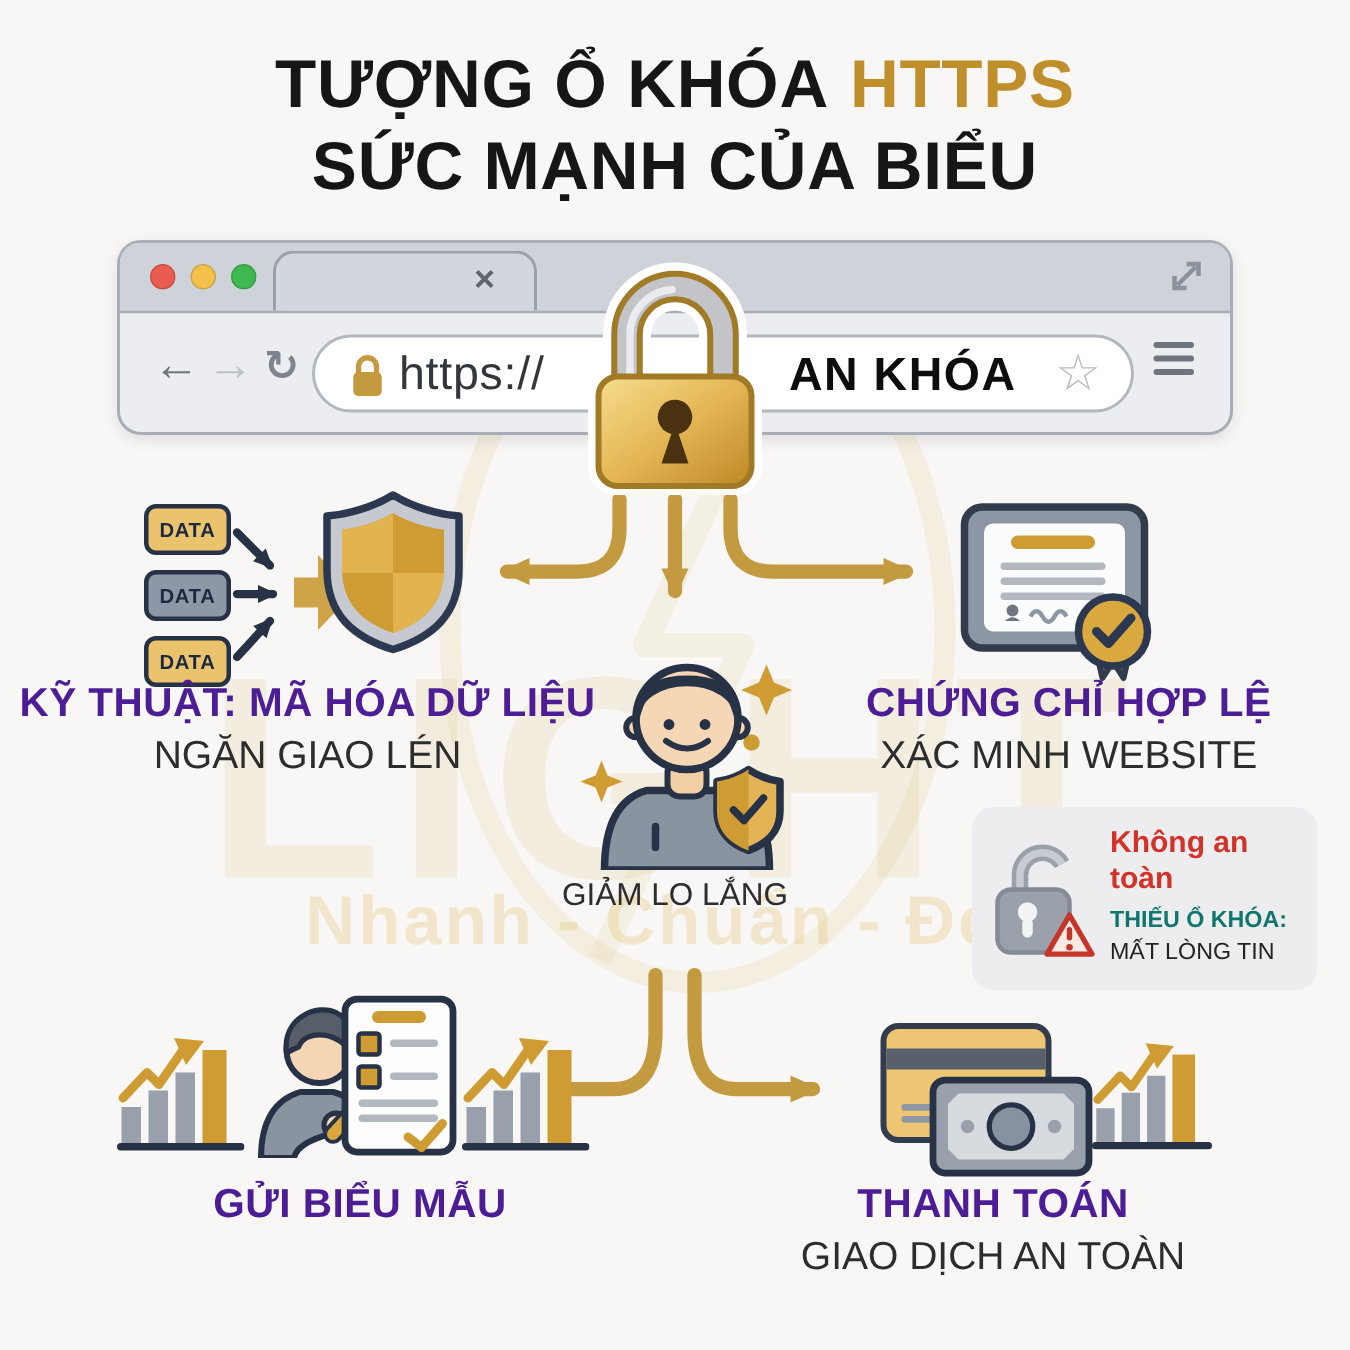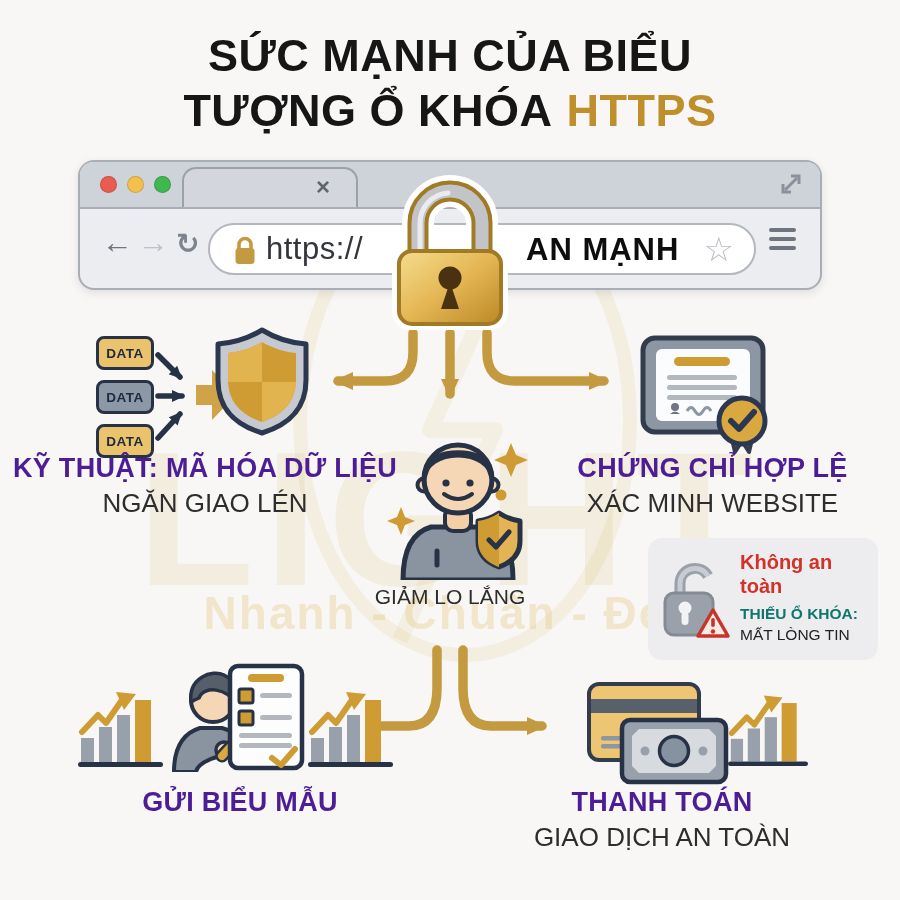--- a/index.html
+++ b/index.html
@@ -97,25 +97,25 @@
 <div class="canvas">
 
   <svg class="wm-circle" width="900" height="900" viewBox="0 0 900 900">
     <ellipse cx="465" cy="420" rx="165" ry="235" fill="none" stroke="rgba(216,183,100,0.14)" stroke-width="14"></ellipse>
     <path d="M520,230 L430,430 L495,430 L400,640" fill="none" stroke="rgba(216,183,100,0.12)" stroke-width="16" stroke-linejoin="round"></path>
   </svg>
   <div class="wm-brand">LIGHT</div>
   <div class="wm-tagline">Nhanh - Chuẩn - Đẹp</div>
 
   <div class="title">
-    <div class="t-line">SỨC MẠNH CỦA BIỂU</div>
     <div class="t-line">
       <span>TƯỢNG Ổ KHÓA</span>
       <span class="gold-text">HTTPS</span>
     </div>
+    <div class="t-line">SỨC MẠNH CỦA BIỂU</div>
   </div>
 
   <div class="browser">
     <div class="chrome-top">
       <div class="lights">
         <span class="light red"></span>
         <span class="light yellow"></span>
         <span class="light green"></span>
       </div>
       <div class="tab">
@@ -130,21 +130,21 @@
     <div class="chrome-bottom">
       <span class="nav-ic back">←</span>
       <span class="nav-ic fwd">→</span>
       <span class="nav-ic reload">↻</span>
       <div class="url-pill">
         <svg class="pill-lock" width="26" height="32" viewBox="0 0 26 32">
           <path d="M7,14 V9.5 a6,6 0 0 1 12,0 V14" fill="none" stroke="#c49a40" stroke-width="3.6"></path>
           <rect x="3.5" y="13" width="19" height="16" rx="3.5" fill="#c49a40"></rect>
         </svg>
         <span class="scheme">https://</span>
-        <span class="secure">AN MẠNH</span>
+        <span class="secure">AN KHÓA</span>
         <span class="star">☆</span>
       </div>
       <div class="menu">
           <i></i>
           <i></i>
           <i></i>
         </div>
     </div>
   </div>
 

